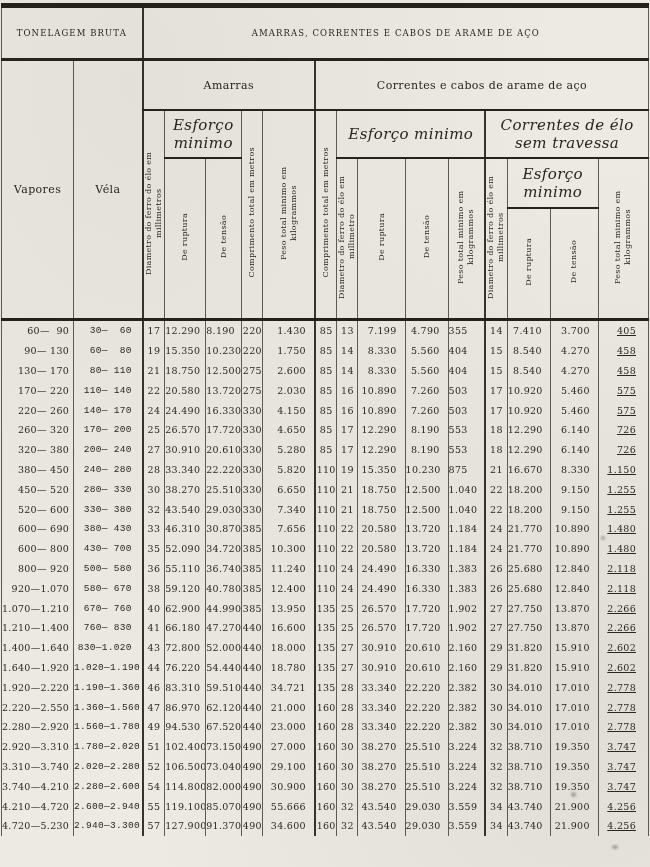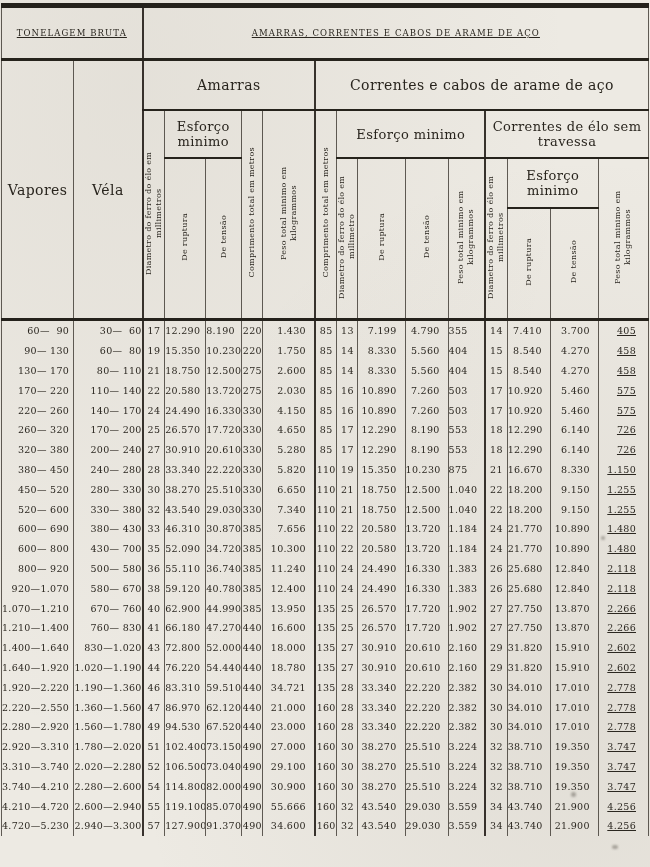--- a/index.html
+++ b/index.html
@@ -26,41 +26,41 @@
     padding:0;overflow:hidden;
     font-weight:normal;
   }
   thead{border-bottom:3px solid #24211b;}
   thead th{vertical-align:middle;text-align:center;}
   tr.r1 th{height:50px;border-bottom:3px solid #26231c;}
   tr.r2 th{height:48px;}
   tr.r3 th{height:46px;}
   tr.r4 th{height:48px;}
   tr.r5 th{height:109px;}
-  .h-caps{font-size:8.5px;letter-spacing:1.1px;text-decoration:underline;}
-  .h-lab{font-size:14px;letter-spacing:.4px;}
-  .h-sub{font-size:13px;letter-spacing:.4px;}
+  .h-caps{font-size:8.5px;letter-spacing:1.1px;}
+  .h-lab{font-size:11px;letter-spacing:.4px;}
+  .h-sub{font-size:15px;letter-spacing:.4px;font-style:italic;}
   .uline{border-bottom:2px solid #26231c;}
   .sec-end{border-right-width:2px;border-right-color:rgba(35,30,24,.9);}
   .vt{
     display:inline-block;
     writing-mode:vertical-rl;transform:rotate(180deg);
     max-height:140px;
     font-size:8px;line-height:10px;letter-spacing:.3px;
     white-space:normal;text-align:center;
   }
   tbody td{
     height:19.8px;font-size:9.5px;letter-spacing:.3px;
     vertical-align:middle;color:#2b2720;
   }
   .c-range{text-align:right;white-space:pre;}
   .c-num{text-align:right;padding-right:8px;}
   .c-mid{text-align:center;}
   .pr8{padding-right:4px;margin-top:44px;}
-  .pr10{}
+  .pr10{padding-right:10px;font-family:Liberation Mono, monospace;}
   .pr6{padding-right:21px;}
   .pr12{padding-right:12px;text-decoration:underline;}
   .smudge{position:absolute;border-radius:50%;background:rgba(50,44,35,.35);filter:blur(1px);}
 </style>
 </head>
 <body>
 
 <table>
   <colgroup>
     <col style="width:72px">

